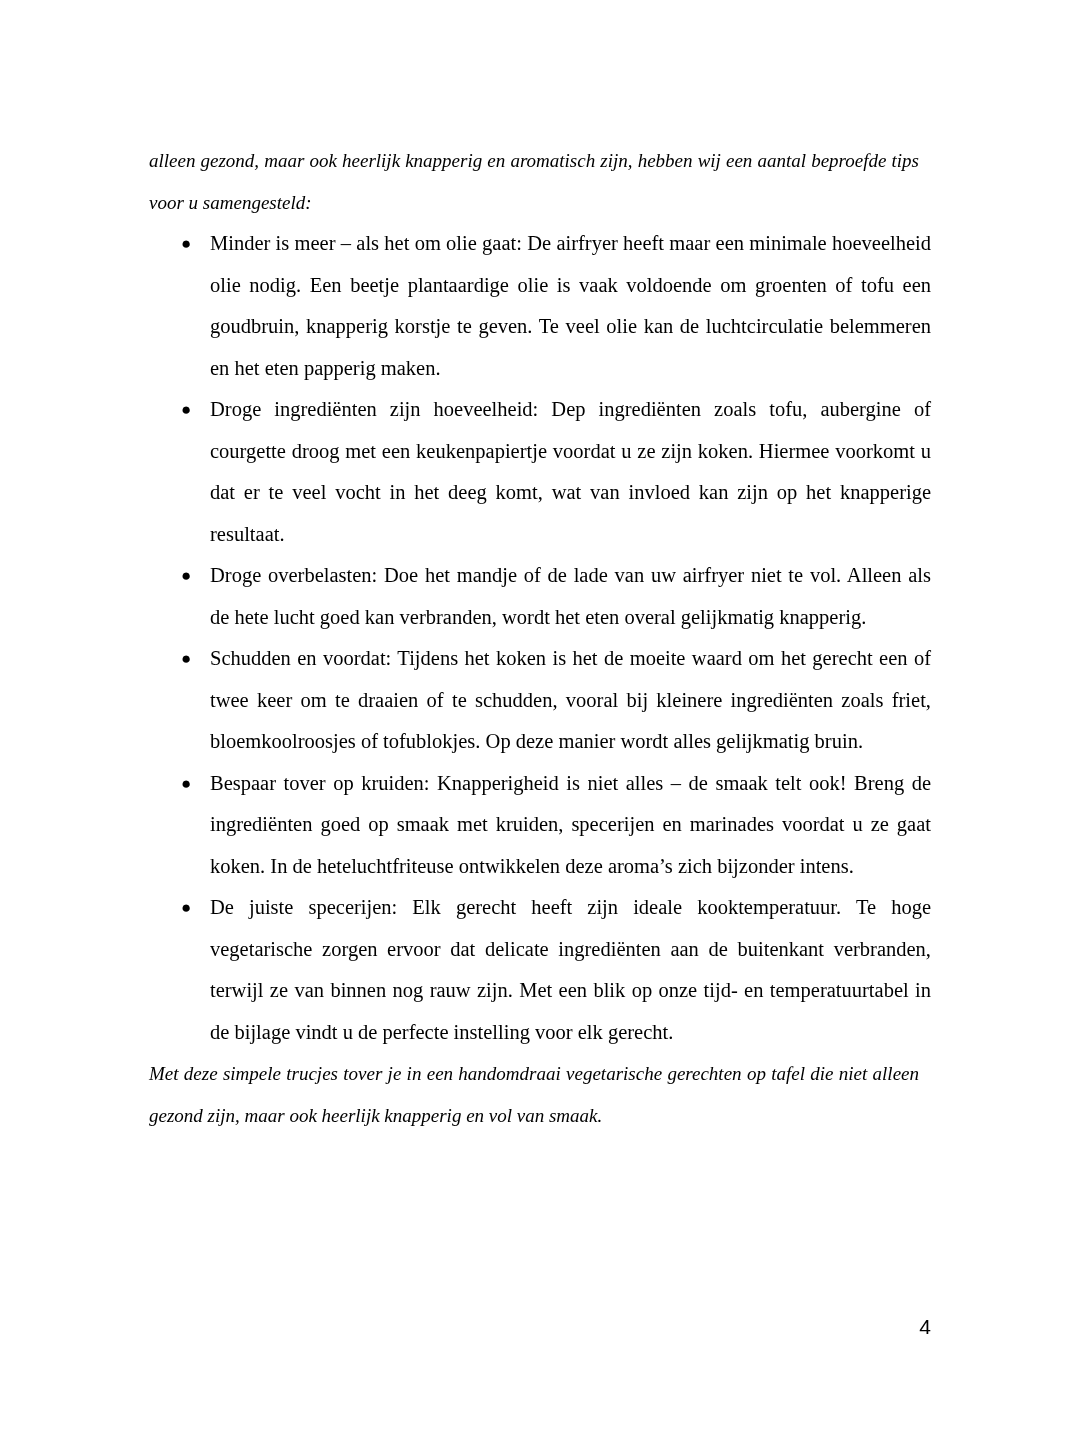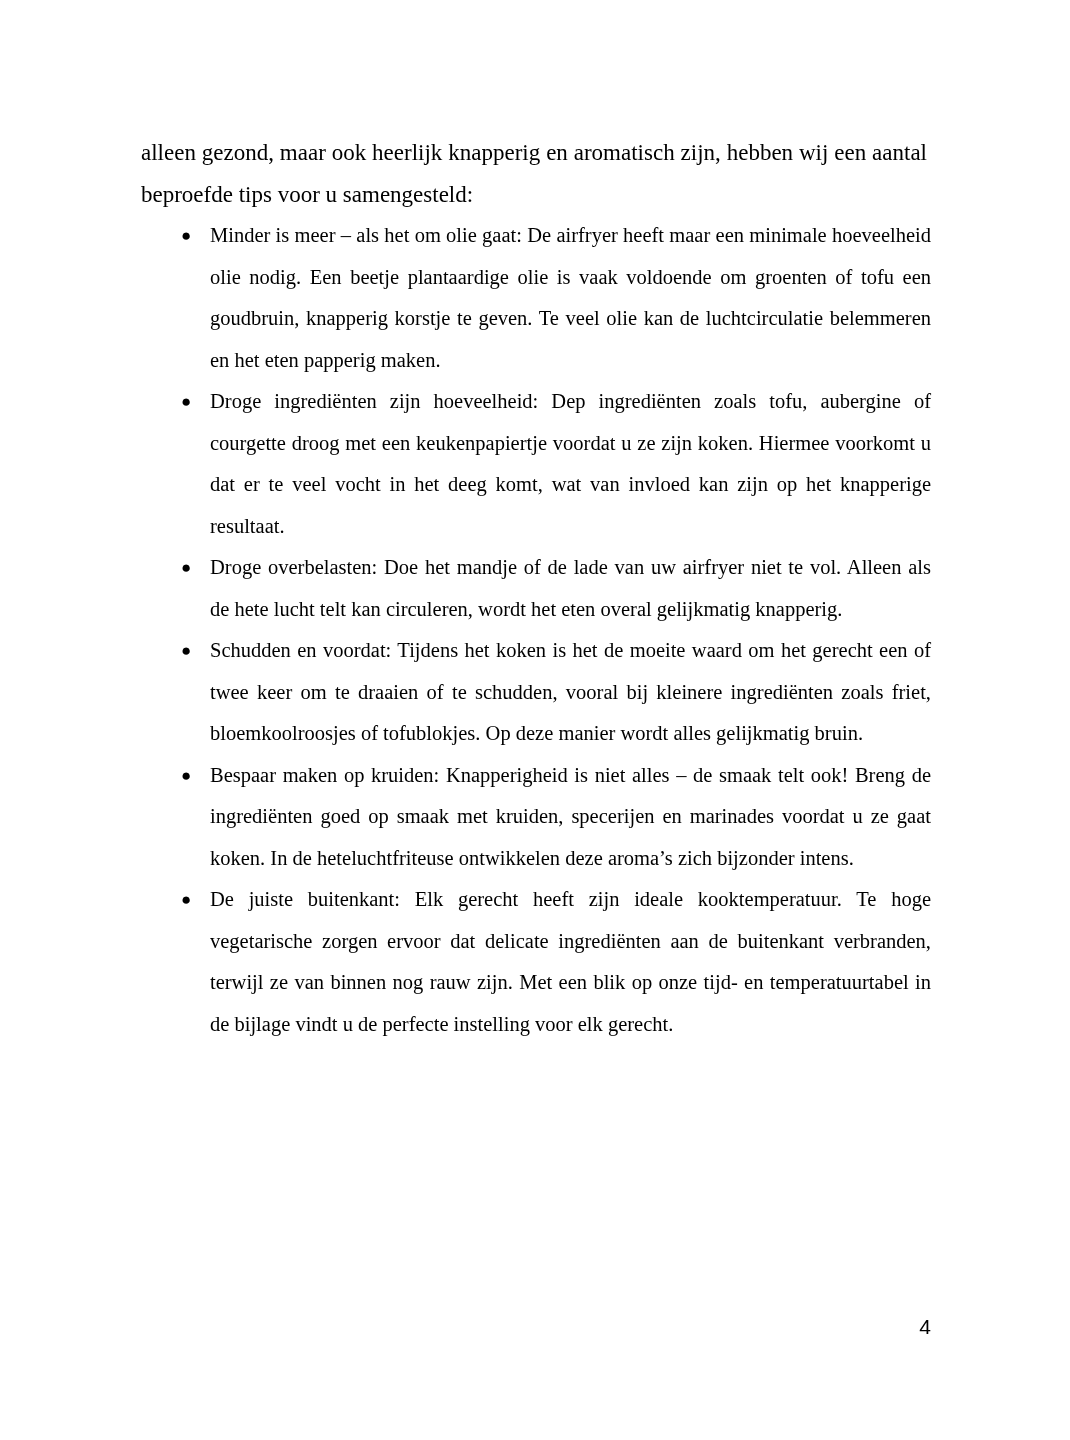--- a/index.html
+++ b/index.html
@@ -20,27 +20,28 @@
 
   .content {
     position: absolute;
     left: 137px;
     top: 128px;
     width: 794px;
   }
 
   .para {
     font-family: "Liberation Serif", "DejaVu Serif", serif;
-    font-size: 23px;
+    font-size: 19px;
     line-height: 41.5px;
     color: #000000;
     text-align: justify;
     text-justify: inter-word;
-    margin: 4px;
+    margin: 12px;
     hyphens: manual;
+    font-style: italic;
   }
 
   .para-intro {
     margin-bottom: 0;
   }
 
   .bullet-list {
     list-style: none;
     margin: 0;
     padding: 0;
@@ -101,38 +102,39 @@
         <span class="bullet-lead">Minder is meer – als het om olie gaat:</span><span class="bullet-body"> De airfryer heeft maar een minimale hoeveelheid olie nodig. Een beetje plantaardige olie is vaak voldoende om groenten of tofu een goudbruin, knapperig korstje te geven. Te veel olie kan de luchtcirculatie belemmeren en het eten papperig maken.</span>
       </li>
 
       <li class="bullet-item">
         <span class="bullet-marker">●</span>
         <span class="bullet-lead">Droge ingrediënten zijn hoeveelheid</span><span class="bullet-body">: Dep ingrediënten zoals tofu, aubergine of courgette droog met een keukenpapiertje voordat u ze zijn koken. Hiermee voorkomt u dat er te veel vocht in het deeg komt, wat van invloed kan zijn op het knapperige resultaat.</span>
       </li>
 
       <li class="bullet-item">
         <span class="bullet-marker">●</span>
-        <span class="bullet-lead">Droge overbelasten:</span><span class="bullet-body"> Doe het mandje of de lade van uw airfryer niet te vol. Alleen als de hete lucht telt kan circuleren, wordt het eten overal gelijkmatig knapperig.</span>
+        <span class="bullet-lead">Droge overbelasten:</span><span class="bullet-body"> Doe het mandje of de lade van uw airfryer niet te vol. Alleen als de hete lucht goed kan verbranden, wordt het eten overal gelijkmatig knapperig.</span>
       </li>
 
       <li class="bullet-item">
         <span class="bullet-marker">●</span>
         <span class="bullet-lead">Schudden en voordat:</span><span class="bullet-body"> Tijdens het koken is het de moeite waard om het gerecht een of twee keer om te draaien of te schudden, vooral bij kleinere ingrediënten zoals friet, bloemkoolroosjes of tofublokjes. Op deze manier wordt alles gelijkmatig bruin.</span>
       </li>
 
       <li class="bullet-item">
         <span class="bullet-marker">●</span>
-        <span class="bullet-lead">Bespaar maken op kruiden:</span><span class="bullet-body"> Knapperigheid is niet alles – de smaak telt ook! Breng de ingrediënten goed op smaak met kruiden, specerijen en marinades voordat u ze gaat koken. In de heteluchtfriteuse ontwikkelen deze aroma’s zich bijzonder intens.</span>
+        <span class="bullet-lead">Bespaar tover op kruiden:</span><span class="bullet-body"> Knapperigheid is niet alles – de smaak telt ook! Breng de ingrediënten goed op smaak met kruiden, specerijen en marinades voordat u ze gaat koken. In de heteluchtfriteuse ontwikkelen deze aroma’s zich bijzonder intens.</span>
       </li>
 
       <li class="bullet-item">
         <span class="bullet-marker">●</span>
-        <span class="bullet-lead">De juiste buitenkant:</span><span class="bullet-body"> Elk gerecht heeft zijn ideale kooktemperatuur. Te hoge vegetarische zorgen ervoor dat delicate ingrediënten aan de buitenkant verbranden, terwijl ze van binnen nog rauw zijn. Met een blik op onze tijd- en temperatuurtabel in de bijlage vindt u de perfecte instelling voor elk gerecht.</span>
+        <span class="bullet-lead">De juiste specerijen:</span><span class="bullet-body"> Elk gerecht heeft zijn ideale kooktemperatuur. Te hoge vegetarische zorgen ervoor dat delicate ingrediënten aan de buitenkant verbranden, terwijl ze van binnen nog rauw zijn. Met een blik op onze tijd- en temperatuurtabel in de bijlage vindt u de perfecte instelling voor elk gerecht.</span>
       </li>
 
     </ul>
 
+    <p class="para para-outro">Met deze simpele trucjes tover je in een handomdraai vegetarische gerechten op tafel die niet alleen gezond zijn, maar ook heerlijk knapperig en vol van smaak.</p>
 
   </div>
 
   <div class="page-number">4</div>
 
 </div>
 
 </body></html>

